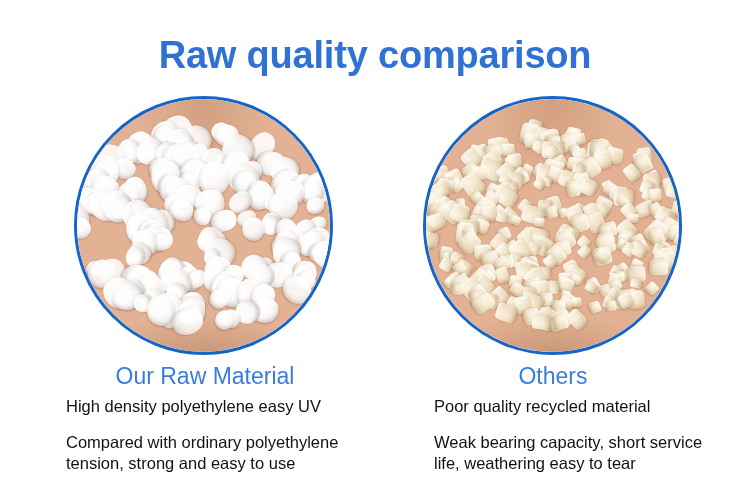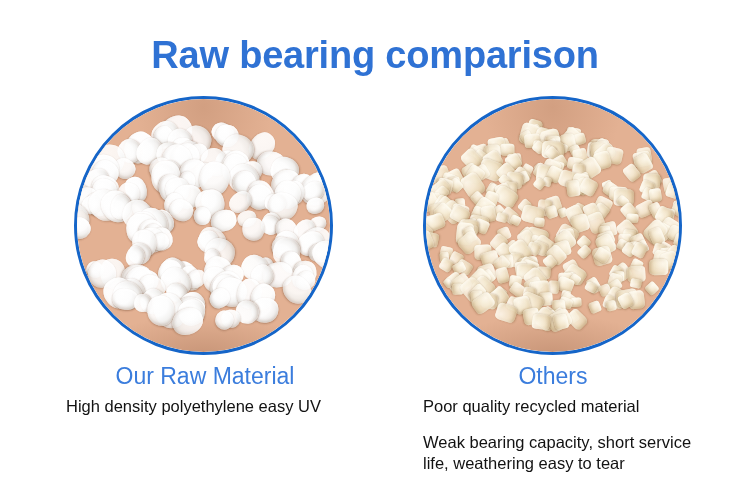--- a/index.html
+++ b/index.html
@@ -141,27 +141,27 @@
     position: absolute;
     top: 336px;
     font-size: 16.5px;
     color: #121212;
     line-height: 21px;
     width: 345px;
   }
   .column.left  .col-line1,
   .column.left  .col-para  { left: 36px; }
   .column.right .col-line1,
-  .column.right .col-para  { left: 45px; }
+  .column.right .col-para  { left: 56px; }
   .col-para .para-line { display: block; white-space: nowrap; }
 </style>
 </head>
 <body>
 
-<div class="page-title">Raw bearing comparison</div>
+<div class="page-title">Raw quality comparison</div>
 
 <div class="column left">
 
   <div class="photo-circle">
     <div class="photo-inner">
       <div class="palm"></div>
       <div class="pellets white-pellets" id="pellets-left">
           <div class="pellet" style="width: 27.4761px; height: 30.17px; left: 33.7945%; top: 90.3575%; margin-left: -13.7381px; margin-top: -15.085px; transform: rotate(-4.1deg); opacity: 0.93; z-index: 904;"></div>
           <div class="pellet" style="width: 26.194px; height: 24.8446px; left: 12.7356%; top: 25.2567%; margin-left: -13.097px; margin-top: -12.4223px; transform: rotate(34.6deg); opacity: 0.97; z-index: 253;"></div>
           <div class="pellet" style="width: 21.0949px; height: 19.5888px; left: 81.0675%; top: 22.9396%; margin-left: -10.5474px; margin-top: -9.79441px; transform: rotate(12.3deg); opacity: 0.99; z-index: 229;"></div>
@@ -329,20 +329,22 @@
           <div class="pellet" style="width: 20.2044px; height: 18.277px; left: 63.056%; top: 81.3144%; margin-left: -10.1022px; margin-top: -9.13848px; transform: rotate(-56.3deg); opacity: 0.96; z-index: 813;"></div>
         </div>
     </div>
   </div>
 
   <div class="col-heading">Our Raw Material</div>
 
   <div class="col-line1">High density polyethylene easy UV</div>
 
   <div class="col-para">
+    <span class="para-line">Compared with ordinary polyethylene</span>
+    <span class="para-line">tension, strong and easy to use</span>
   </div>
 </div>
 
 <div class="column right">
 
   <div class="photo-circle">
     <div class="photo-inner">
       <div class="palm"></div>
       <div class="pellets beige-pellets" id="pellets-right">
           <div class="pellet" style="width: 18.5144px; height: 15.2594px; left: 97.5791%; top: 54.2227%; margin-left: -9.2572px; margin-top: -7.62972px; transform: rotate(23.2deg); opacity: 0.93; z-index: 542;"></div>

